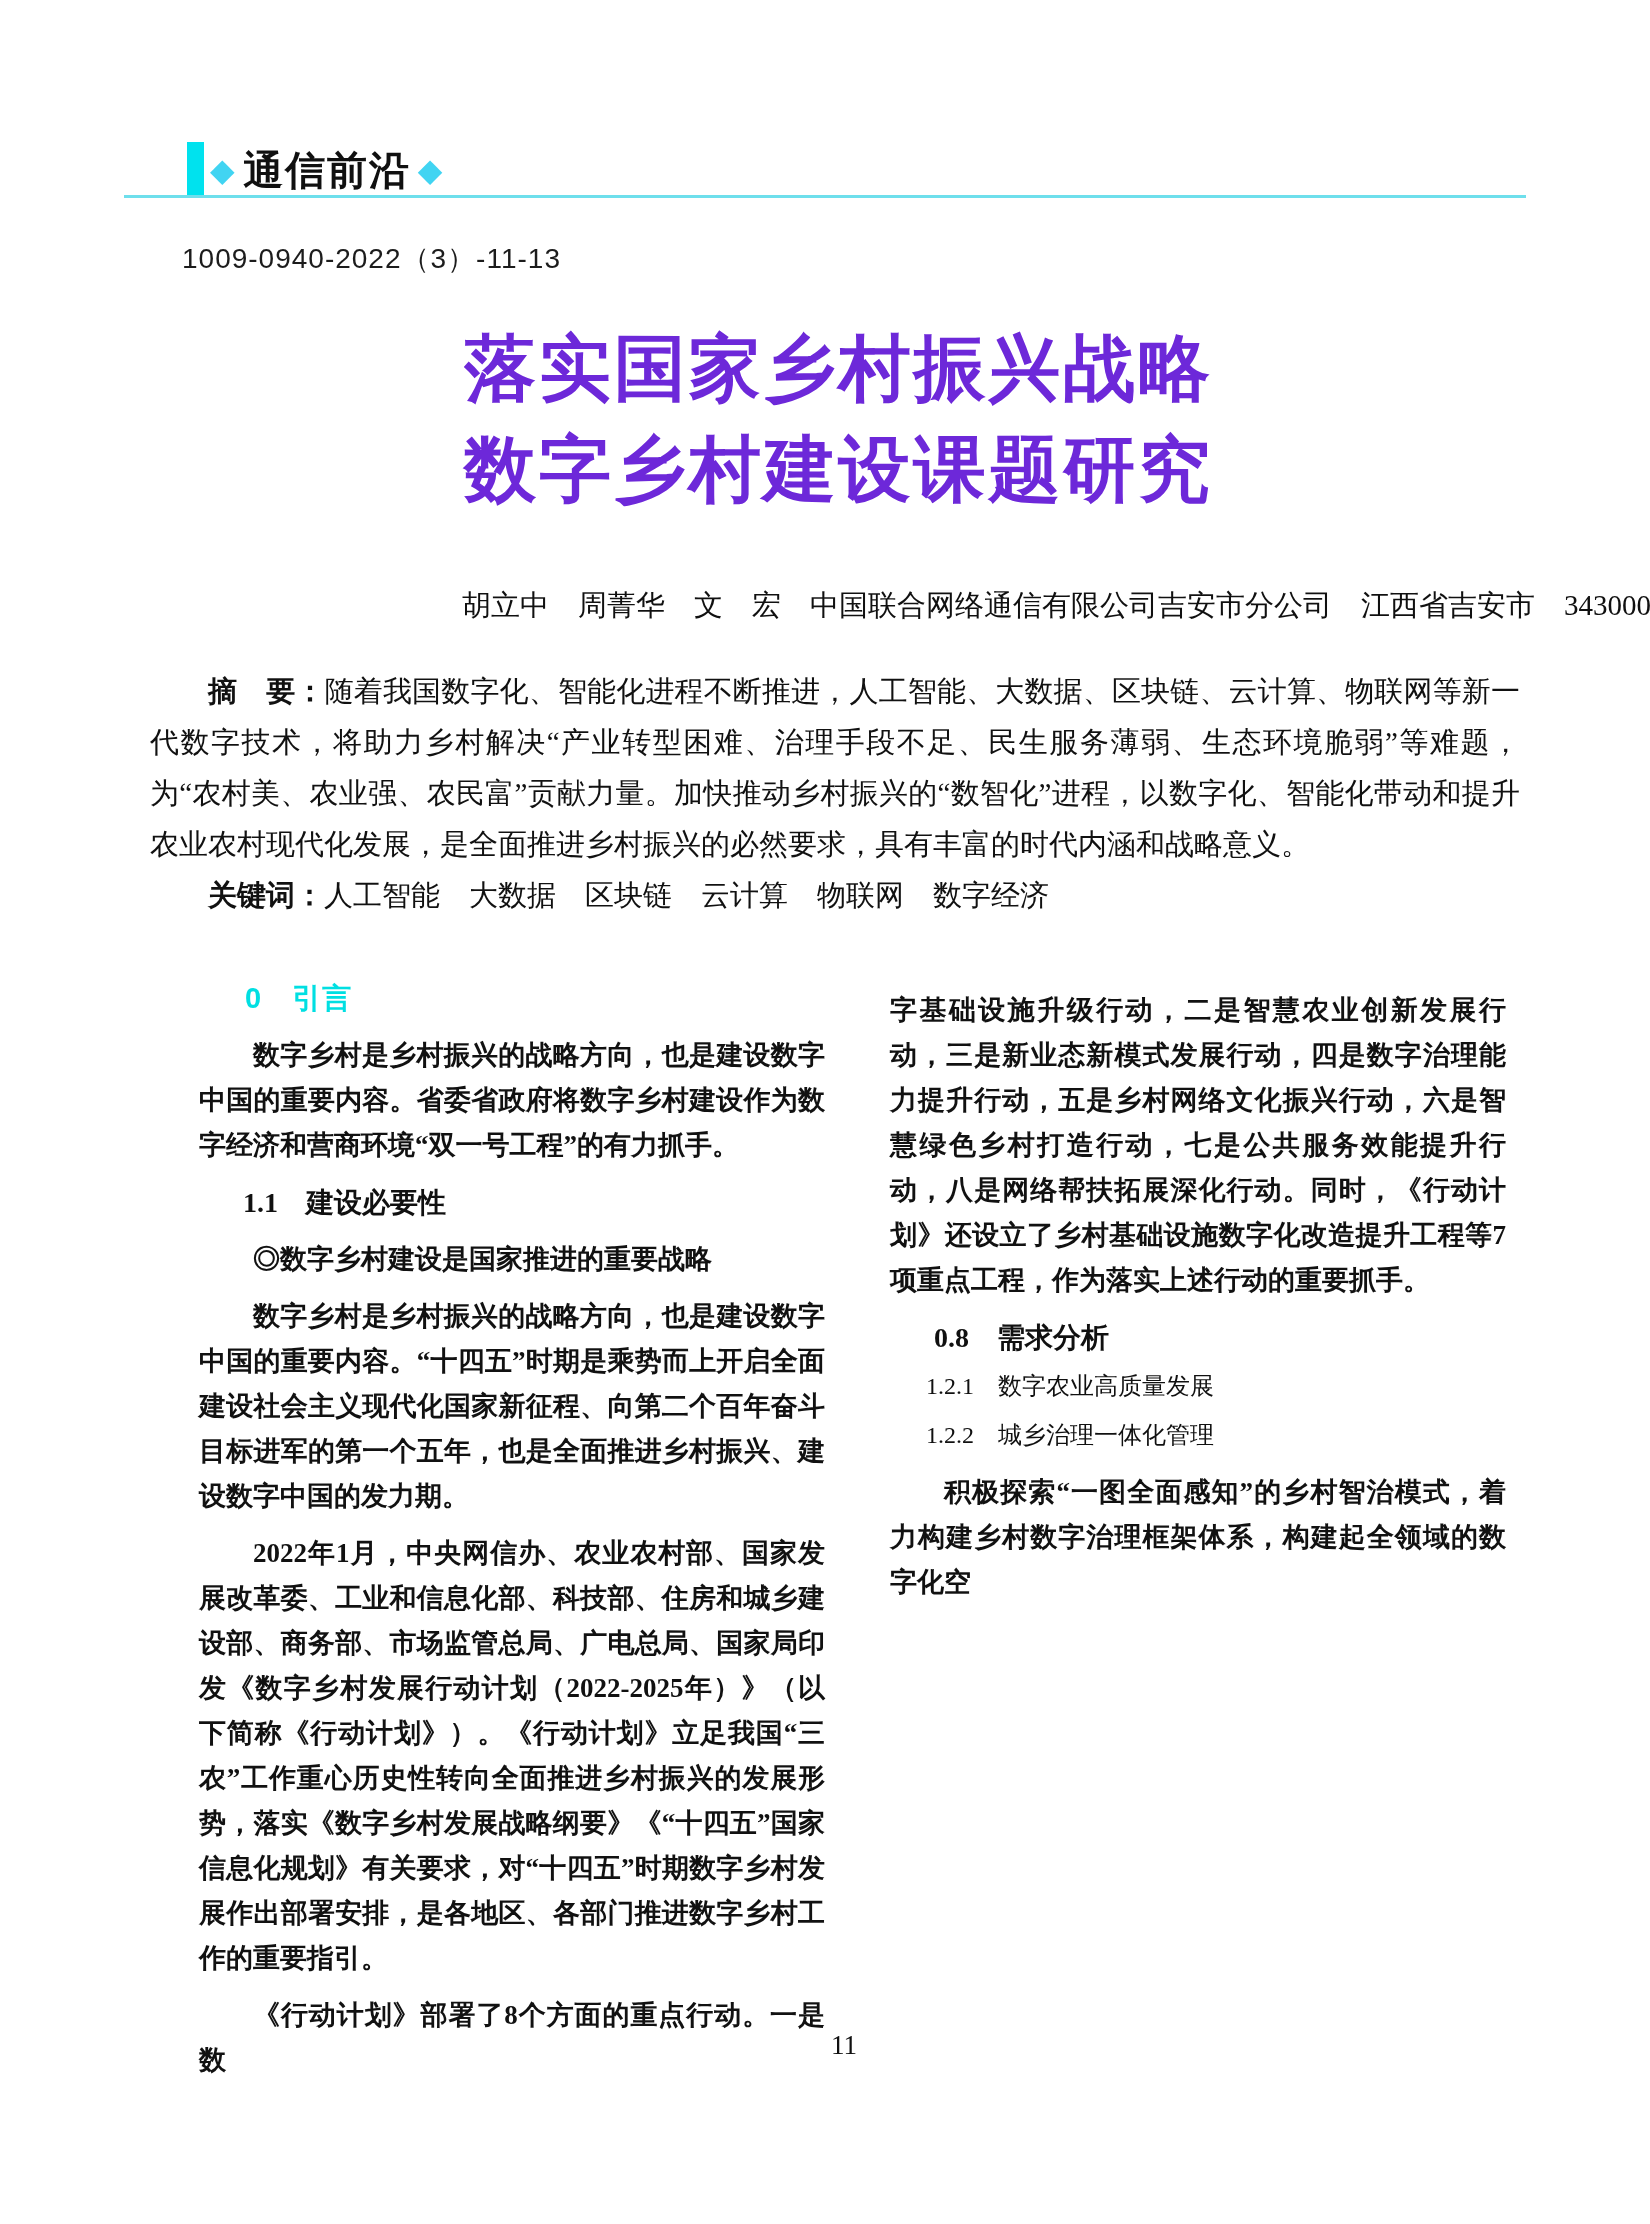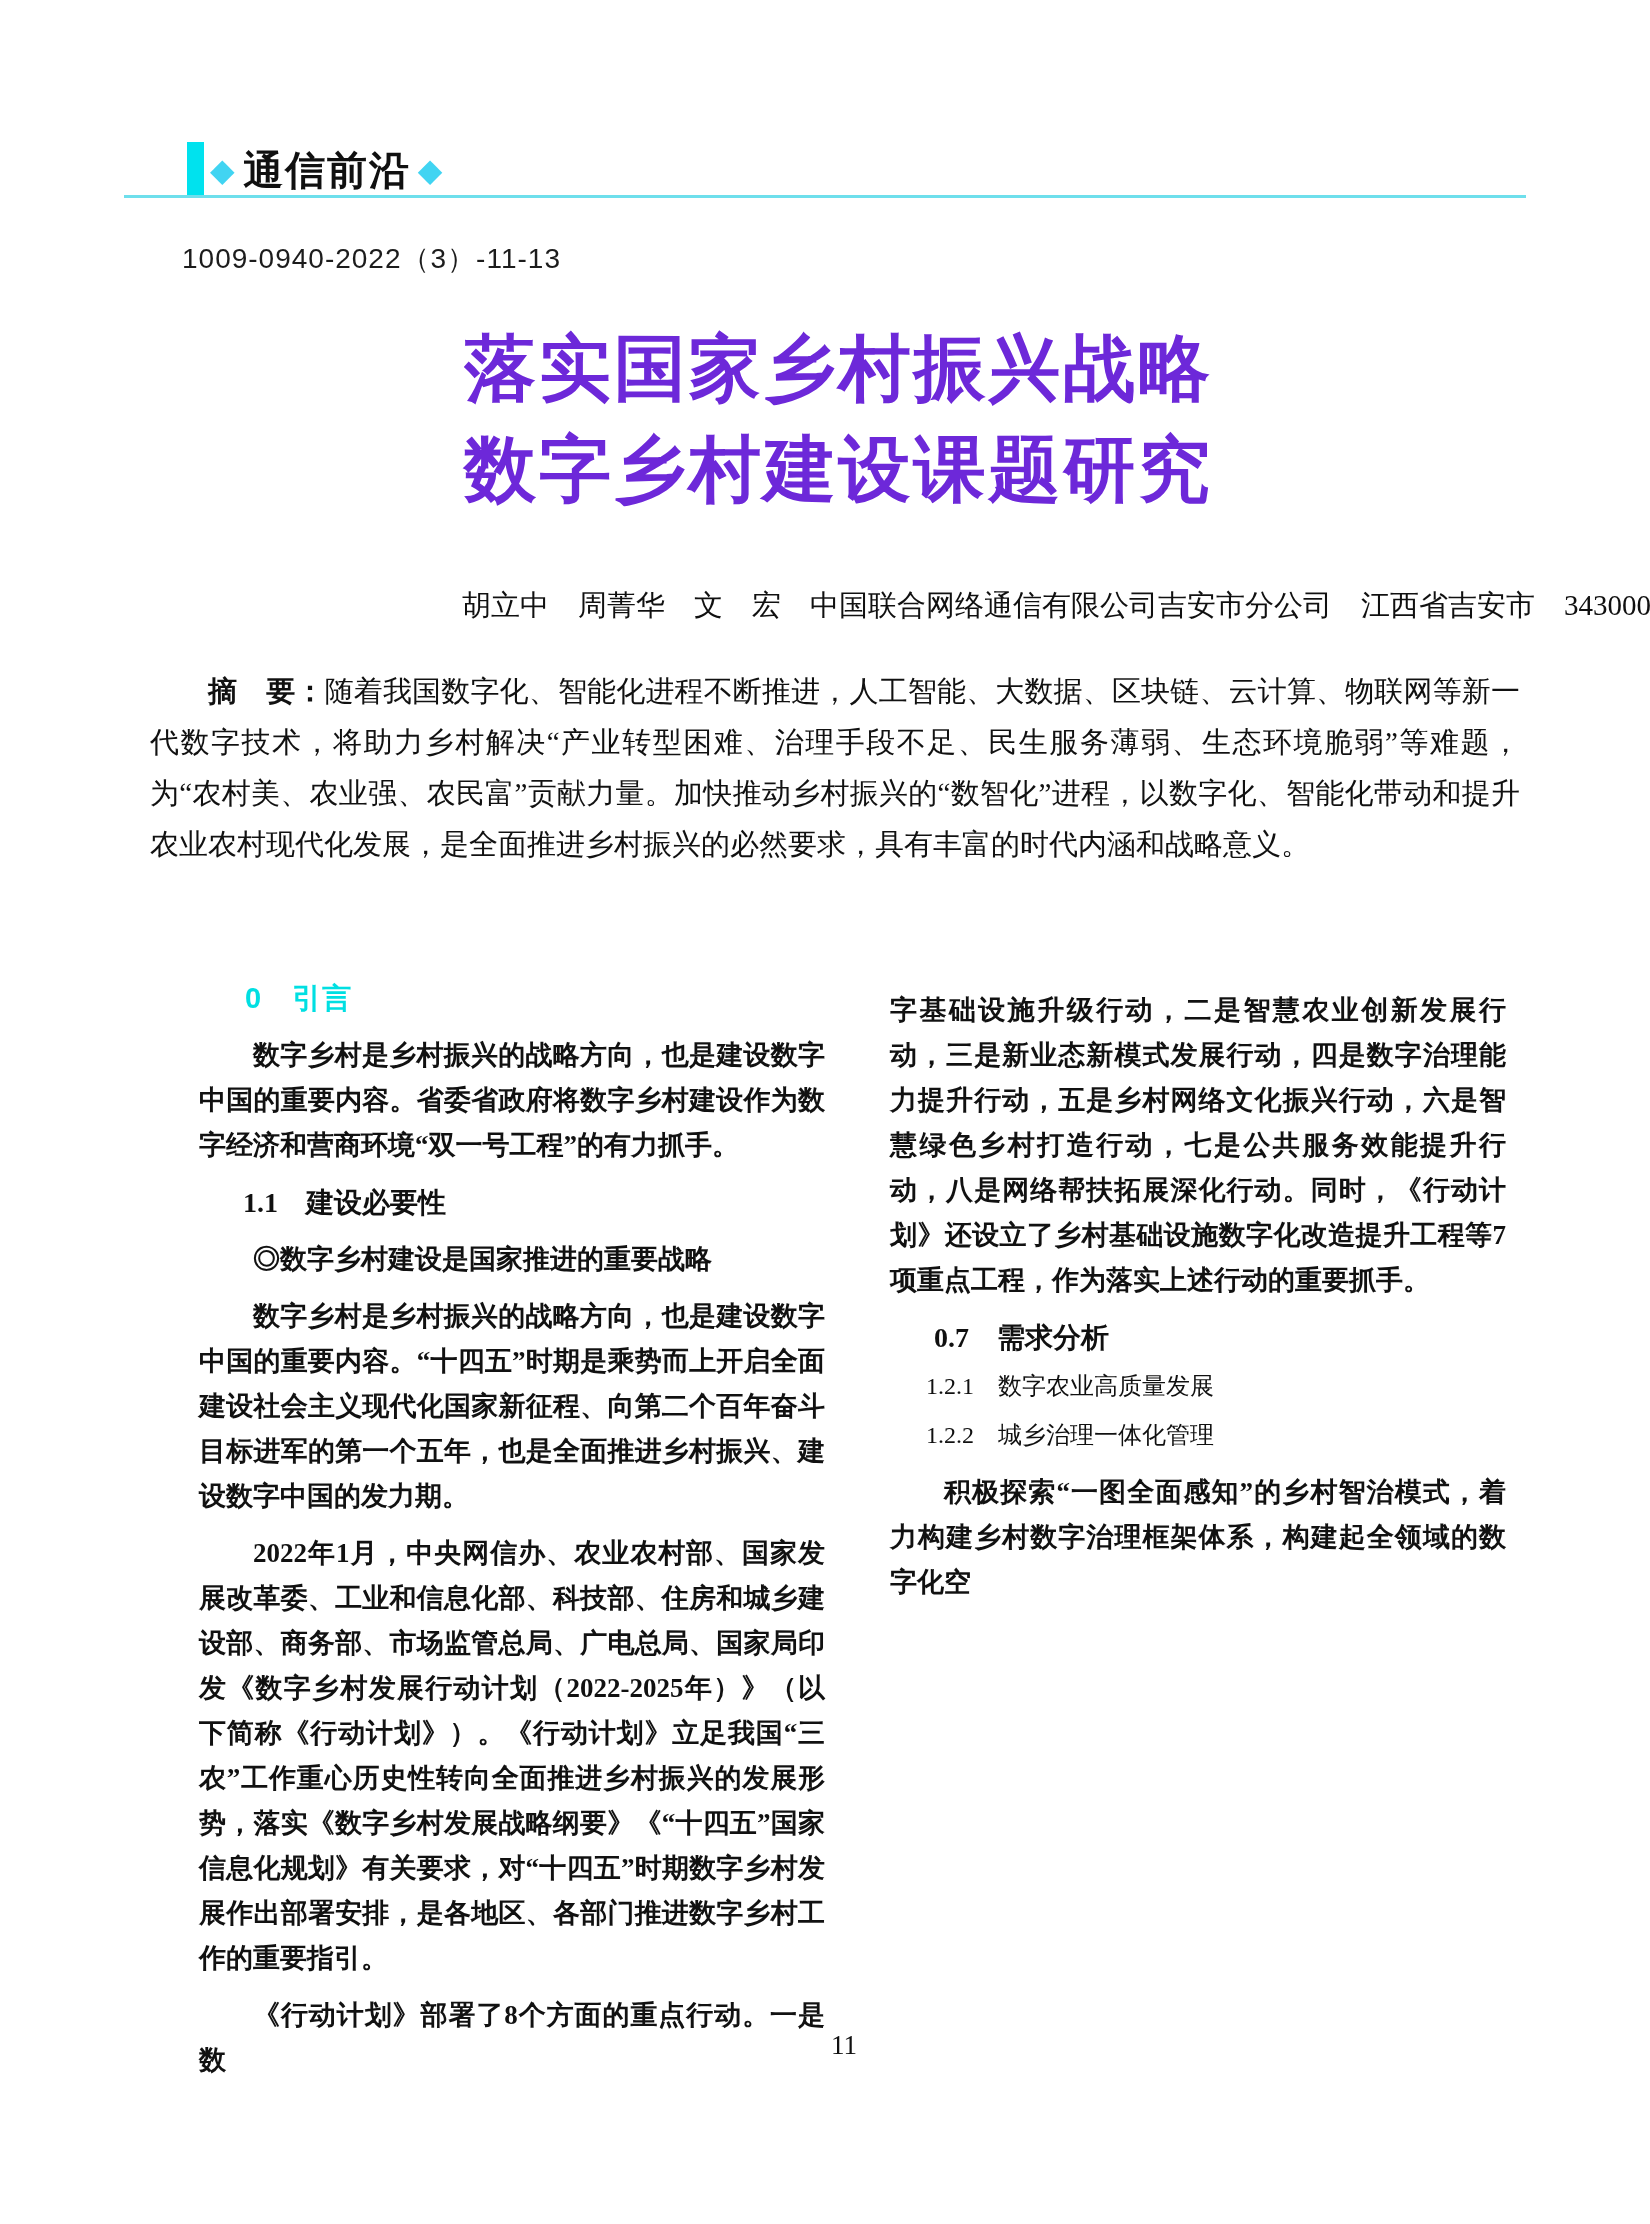--- a/index.html
+++ b/index.html
@@ -101,35 +101,36 @@
 
   <h1 class="title">
     <span>落实国家乡村振兴战略</span>
     <span>数字乡村建设课题研究</span>
   </h1>
 
   <div class="authors">胡立中　周菁华　文　宏　中国联合网络通信有限公司吉安市分公司　江西省吉安市　343000</div>
 
   <div class="abstract">
     <p><span class="lab">摘　要：</span><span>随着我国数字化、智能化进程不断推进，人工智能、大数据、区块链、云计算、物联网等新一代数字技术，将助力乡村解决“产业转型困难、治理手段不足、民生服务薄弱、生态环境脆弱”等难题，为“农村美、农业强、农民富”贡献力量。加快推动乡村振兴的“数智化”进程，以数字化、智能化带动和提升农业农村现代化发展，是全面推进乡村振兴的必然要求，具有丰富的时代内涵和战略意义。</span></p>
+    <p><span class="lab">关键词：</span><span>人工智能　大数据　区块链　云计算　物联网　数字经济</span></p>
   </div>
 
   <div class="col col-left">
     <h2 class="sec">0　引言</h2>
     <p>数字乡村是乡村振兴的战略方向，也是建设数字中国的重要内容。省委省政府将数字乡村建设作为数字经济和营商环境“双一号工程”的有力抓手。</p>
     <h3 class="sub">1.1　建设必要性</h3>
     <p class="kai">◎数字乡村建设是国家推进的重要战略</p>
     <p>数字乡村是乡村振兴的战略方向，也是建设数字中国的重要内容。“十四五”时期是乘势而上开启全面建设社会主义现代化国家新征程、向第二个百年奋斗目标进军的第一个五年，也是全面推进乡村振兴、建设数字中国的发力期。</p>
     <p>2022年1月，中央网信办、农业农村部、国家发展改革委、工业和信息化部、科技部、住房和城乡建设部、商务部、市场监管总局、广电总局、国家局印发《数字乡村发展行动计划（2022-2025年）》（以下简称《行动计划》）。《行动计划》立足我国“三农”工作重心历史性转向全面推进乡村振兴的发展形势，落实《数字乡村发展战略纲要》《“十四五”国家信息化规划》有关要求，对“十四五”时期数字乡村发展作出部署安排，是各地区、各部门推进数字乡村工作的重要指引。</p>
     <p>《行动计划》部署了8个方面的重点行动。一是数</p>
   </div>
 
   <div class="col col-right">
     <p class="cont">字基础设施升级行动，二是智慧农业创新发展行动，三是新业态新模式发展行动，四是数字治理能力提升行动，五是乡村网络文化振兴行动，六是智慧绿色乡村打造行动，七是公共服务效能提升行动，八是网络帮扶拓展深化行动。同时，《行动计划》还设立了乡村基础设施数字化改造提升工程等7项重点工程，作为落实上述行动的重要抓手。</p>
-    <h3 class="sub">0.7　需求分析</h3>
+    <h3 class="sub">0.8　需求分析</h3>
     <h4 class="subsub">1.2.1　数字农业高质量发展</h4>
     <h4 class="subsub">1.2.2　城乡治理一体化管理</h4>
     <p>积极探索“一图全面感知”的乡村智治模式，着力构建乡村数字治理框架体系，构建起全领域的数字化空</p>
   </div>
 
   <div class="pageno">11</div>
 
 </div>
 
 

